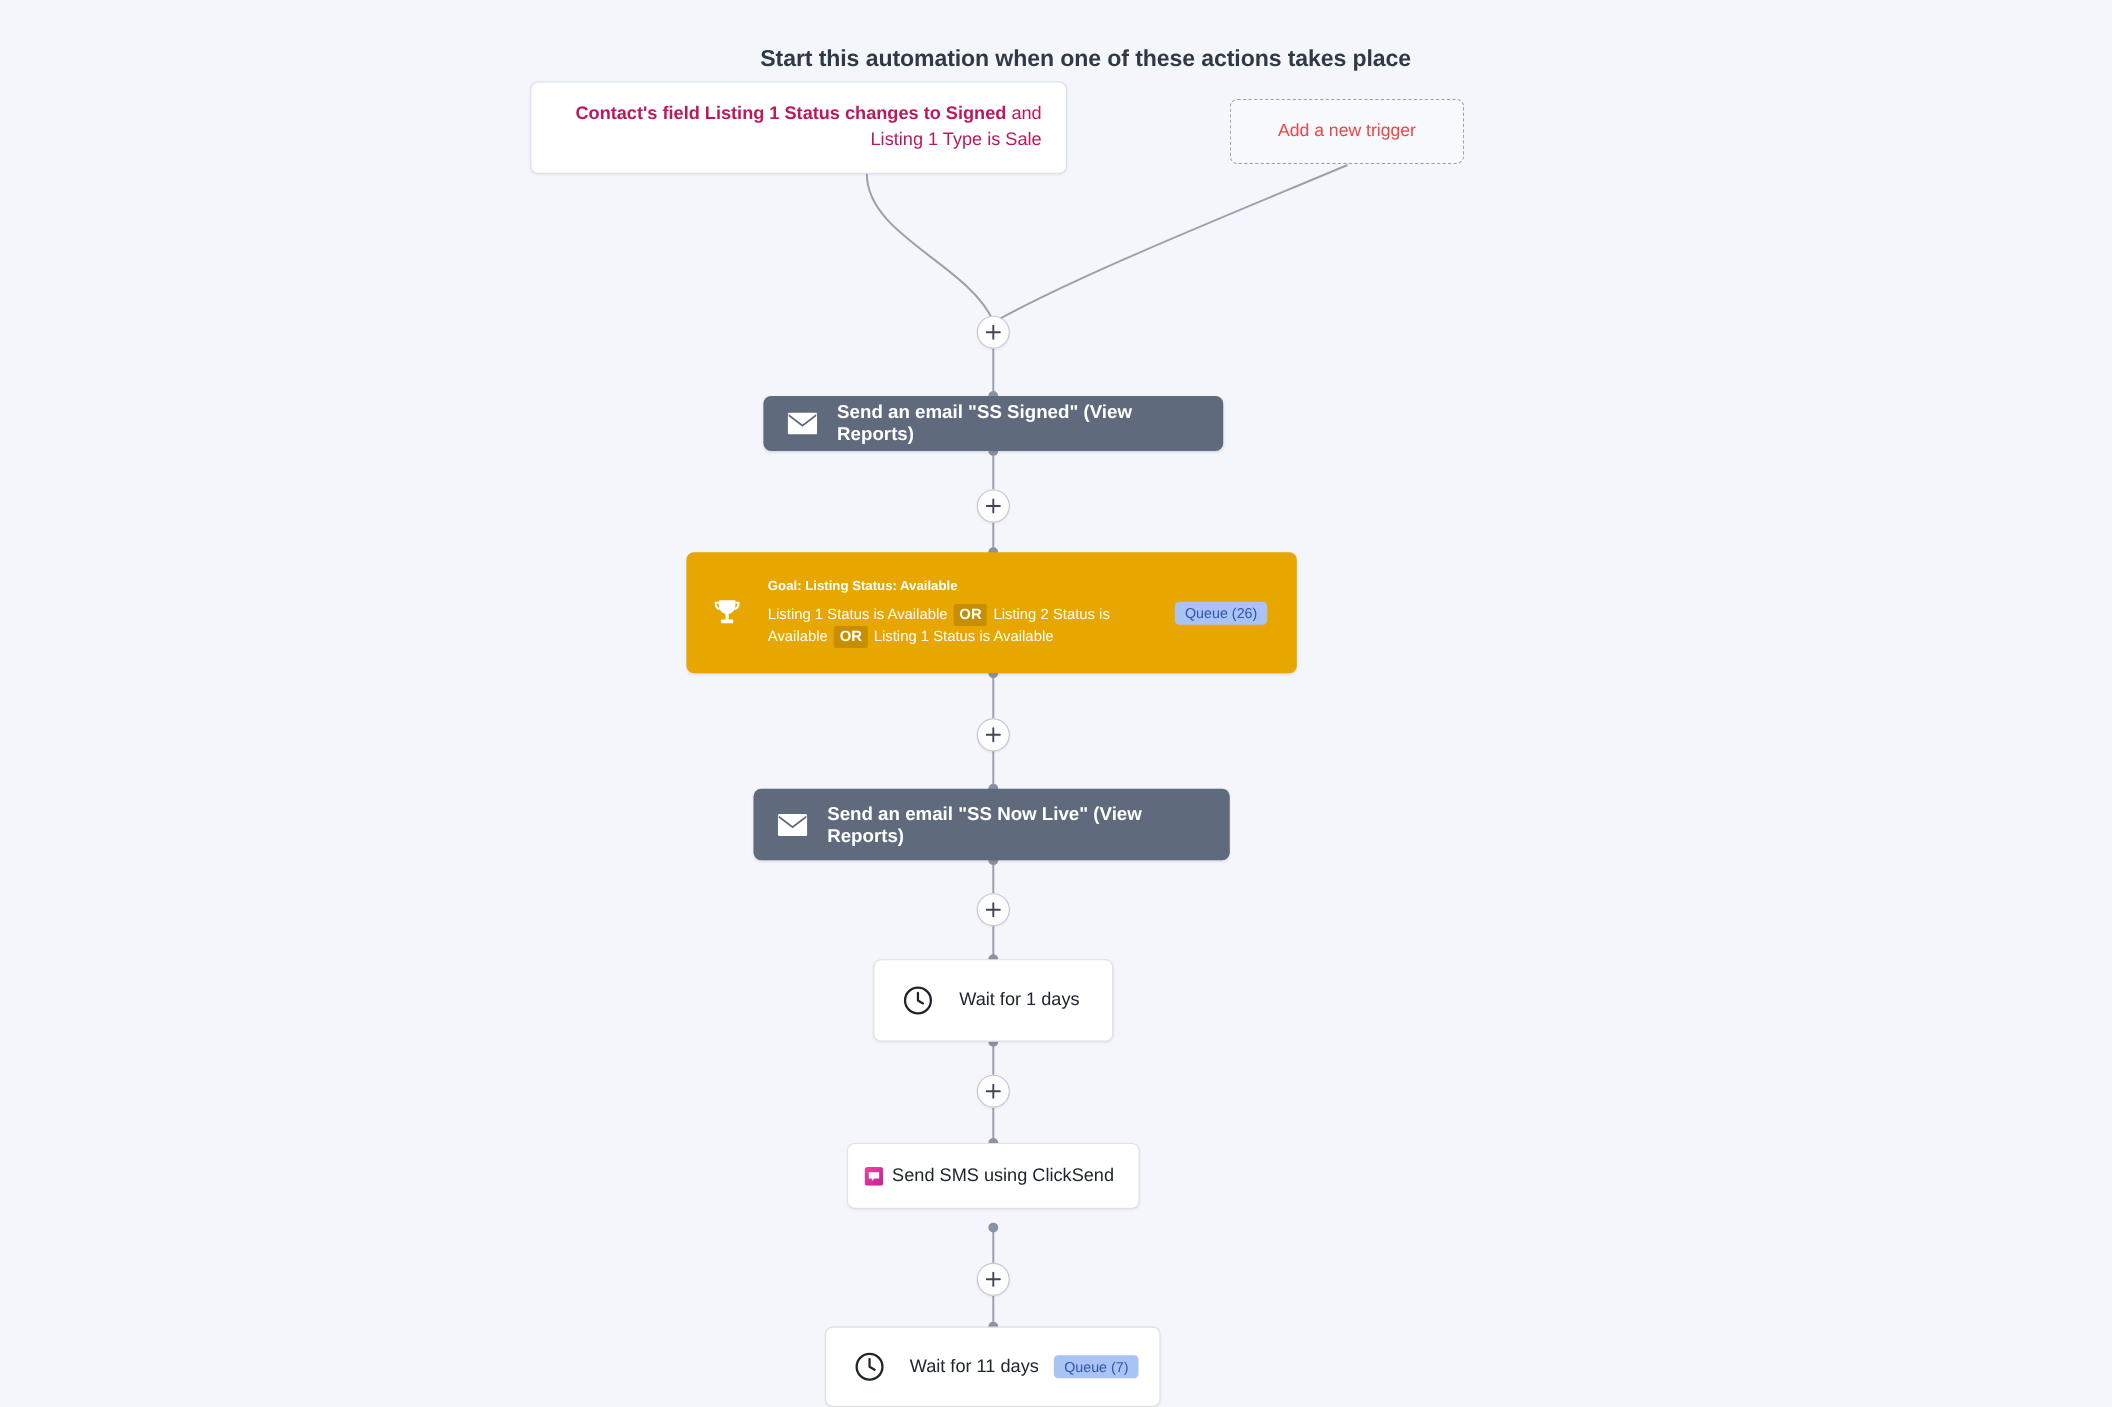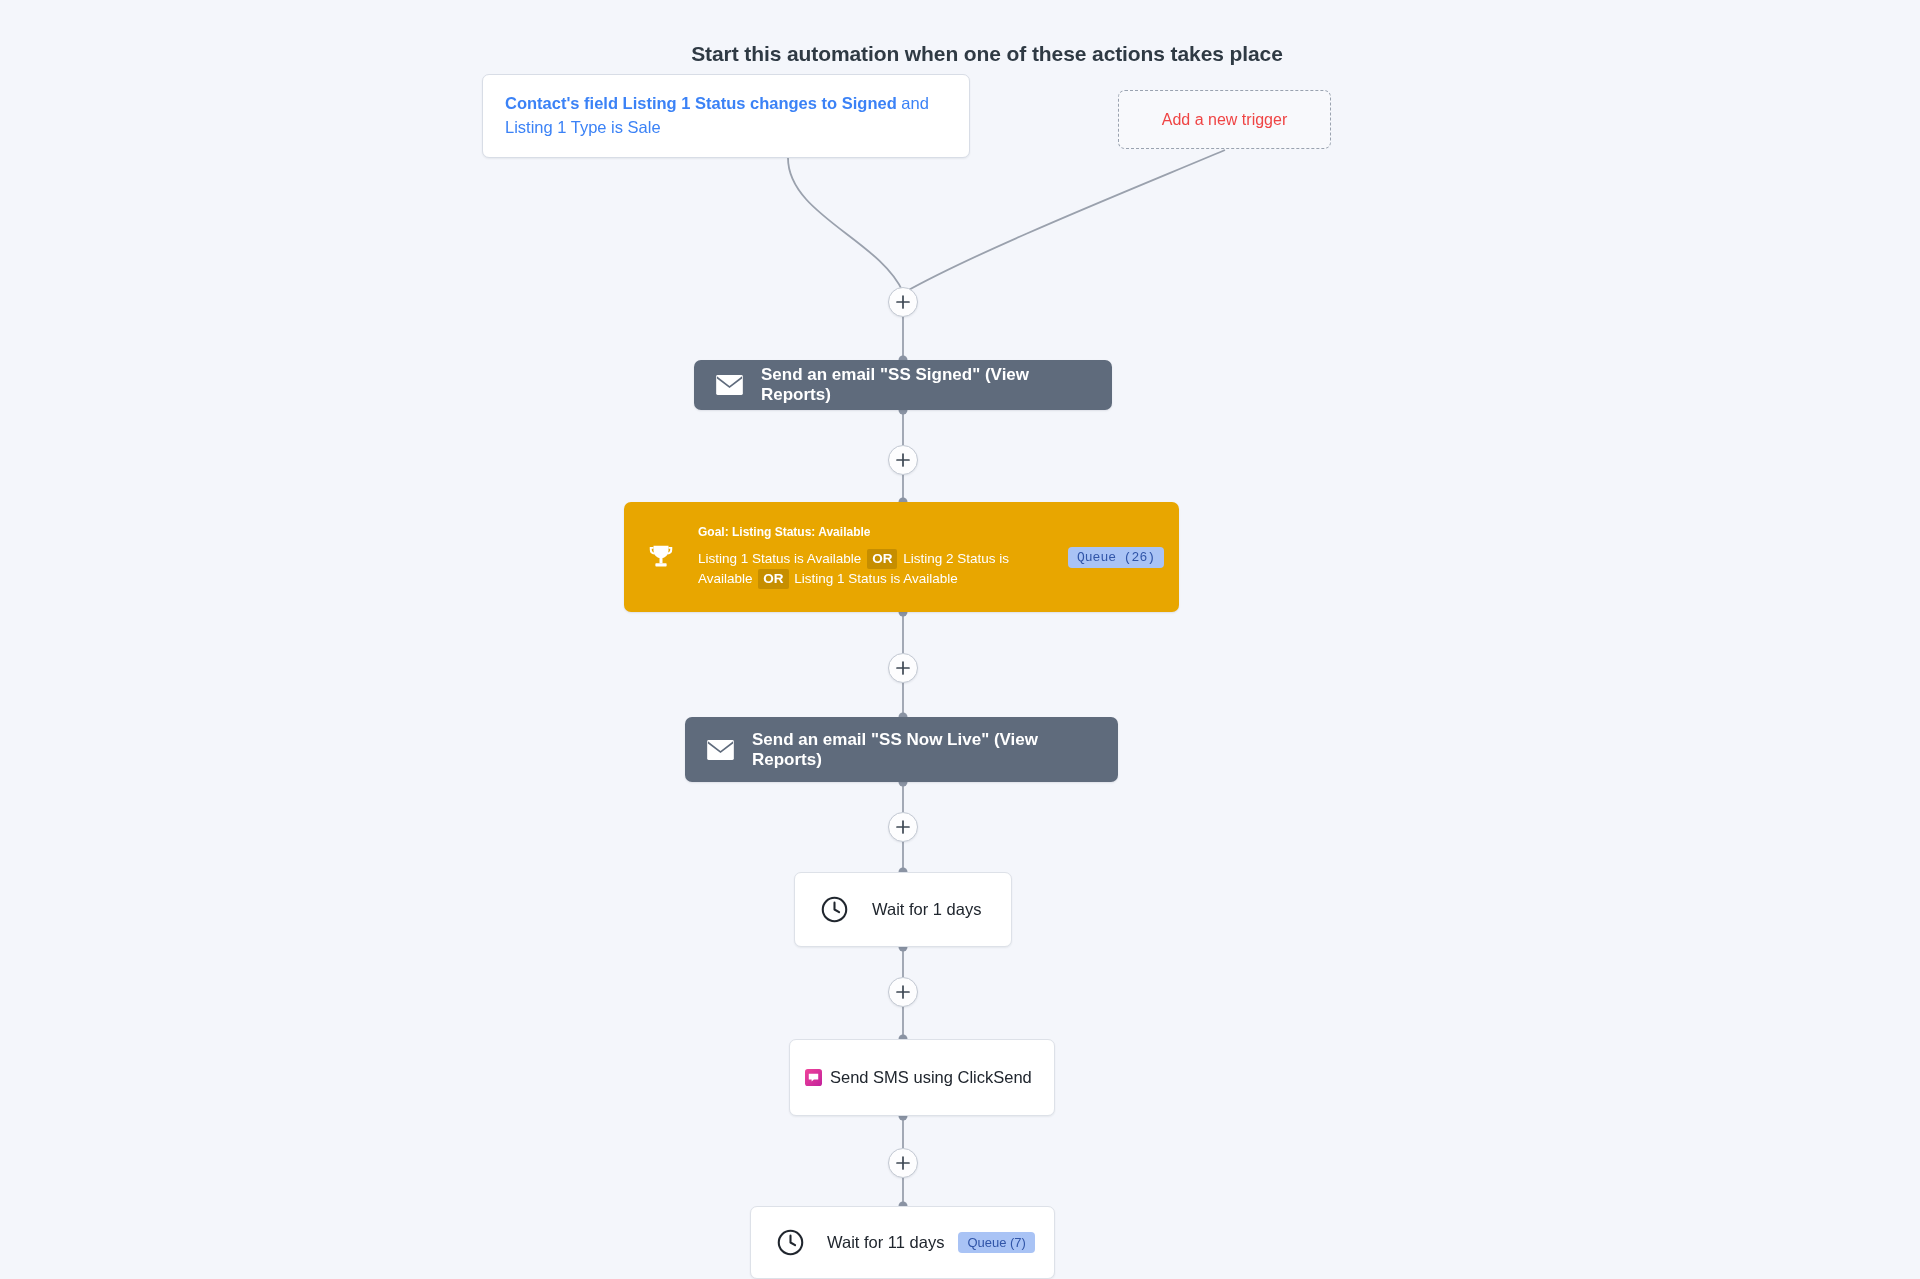--- a/index.html
+++ b/index.html
@@ -57,24 +57,24 @@
     width: 488px;
     height: 84px;
     background: #ffffff;
     border: 1px solid #d8dde6;
     border-radius: 7px;
     box-shadow: 0 1px 2px rgba(30,40,60,0.07);
     display: flex;
     align-items: center;
     justify-content: center;
     padding: 6px 22px;
-    text-align: left;
+    text-align: right;
     font-size: 16.5px;
     line-height: 1.45;
-    color: #3b82f6;
+    color: #be185d;
   }
   .trigger-card .bold { font-weight: bold; }
   .trigger-card .reg  { font-weight: normal; }
 
   
   .add-trigger {
     left: 1118px;
     top: 90px;
     width: 213px;
     height: 59px;
@@ -160,24 +160,23 @@
     background: rgba(120, 85, 0, 0.30);
     color: #ffffff;
     font-weight: bold;
     font-size: 13.5px;
     padding: 0 5px;
     margin: 0 2px;
     border-radius: 2px;
   }
   .goal-badge-wrap {
     flex: 0 0 auto;
-    padding-right: 15px;
-    display: flex;
-    align-items: center;
-    font-family: Liberation Mono, monospace;
+    padding-right: 27px;
+    display: flex;
+    align-items: center;
   }
 
   
   .queue-badge {
     background: #a9c3f5;
     color: #3155a8;
     font-size: 13px;
     font-weight: normal;
     padding: 3px 9px;
     border-radius: 4px;
@@ -336,21 +335,21 @@
   </div>
 
   <div class="node white-block" style="left:794px; top:872px; width:218px; height:75px; padding:0 0 0 26px;">
     <svg class="clock-icon" viewBox="0 0 26 26">
       <circle cx="13" cy="13" r="11.3" fill="none" stroke="#20262e" stroke-width="2"></circle>
       <path d="M13 6.4 V13 L17.4 15.6" fill="none" stroke="#20262e" stroke-width="2" stroke-linecap="round" stroke-linejoin="round"></path>
     </svg>
     <span class="label" style="margin-left:24px;">Wait for 1 days</span>
   </div>
 
-  <div class="node white-block" style="left:770px; top:1039px; width:266px; height:77px; padding:0 0 0 15px;margin-left:19px;">
+  <div class="node white-block" style="left:770px; top:1039px; width:266px; height:60px; padding:0 0 0 15px;">
     <svg class="clicksend-icon" viewBox="0 0 18 18">
       <defs>
         <linearGradient id="csgrad" x1="0" y1="0" x2="1" y2="1">
           <stop offset="0%" stop-color="#f0449a"></stop>
           <stop offset="100%" stop-color="#c2219b"></stop>
         </linearGradient>
       </defs>
       <rect x="0" y="0" width="18" height="18" rx="3" fill="url(#csgrad)"></rect>
       <path d="M4 5 h10 v6 h-4.6 l-2.4 2.3 V11 H4 z" fill="#ffffff"></path>
     </svg>

